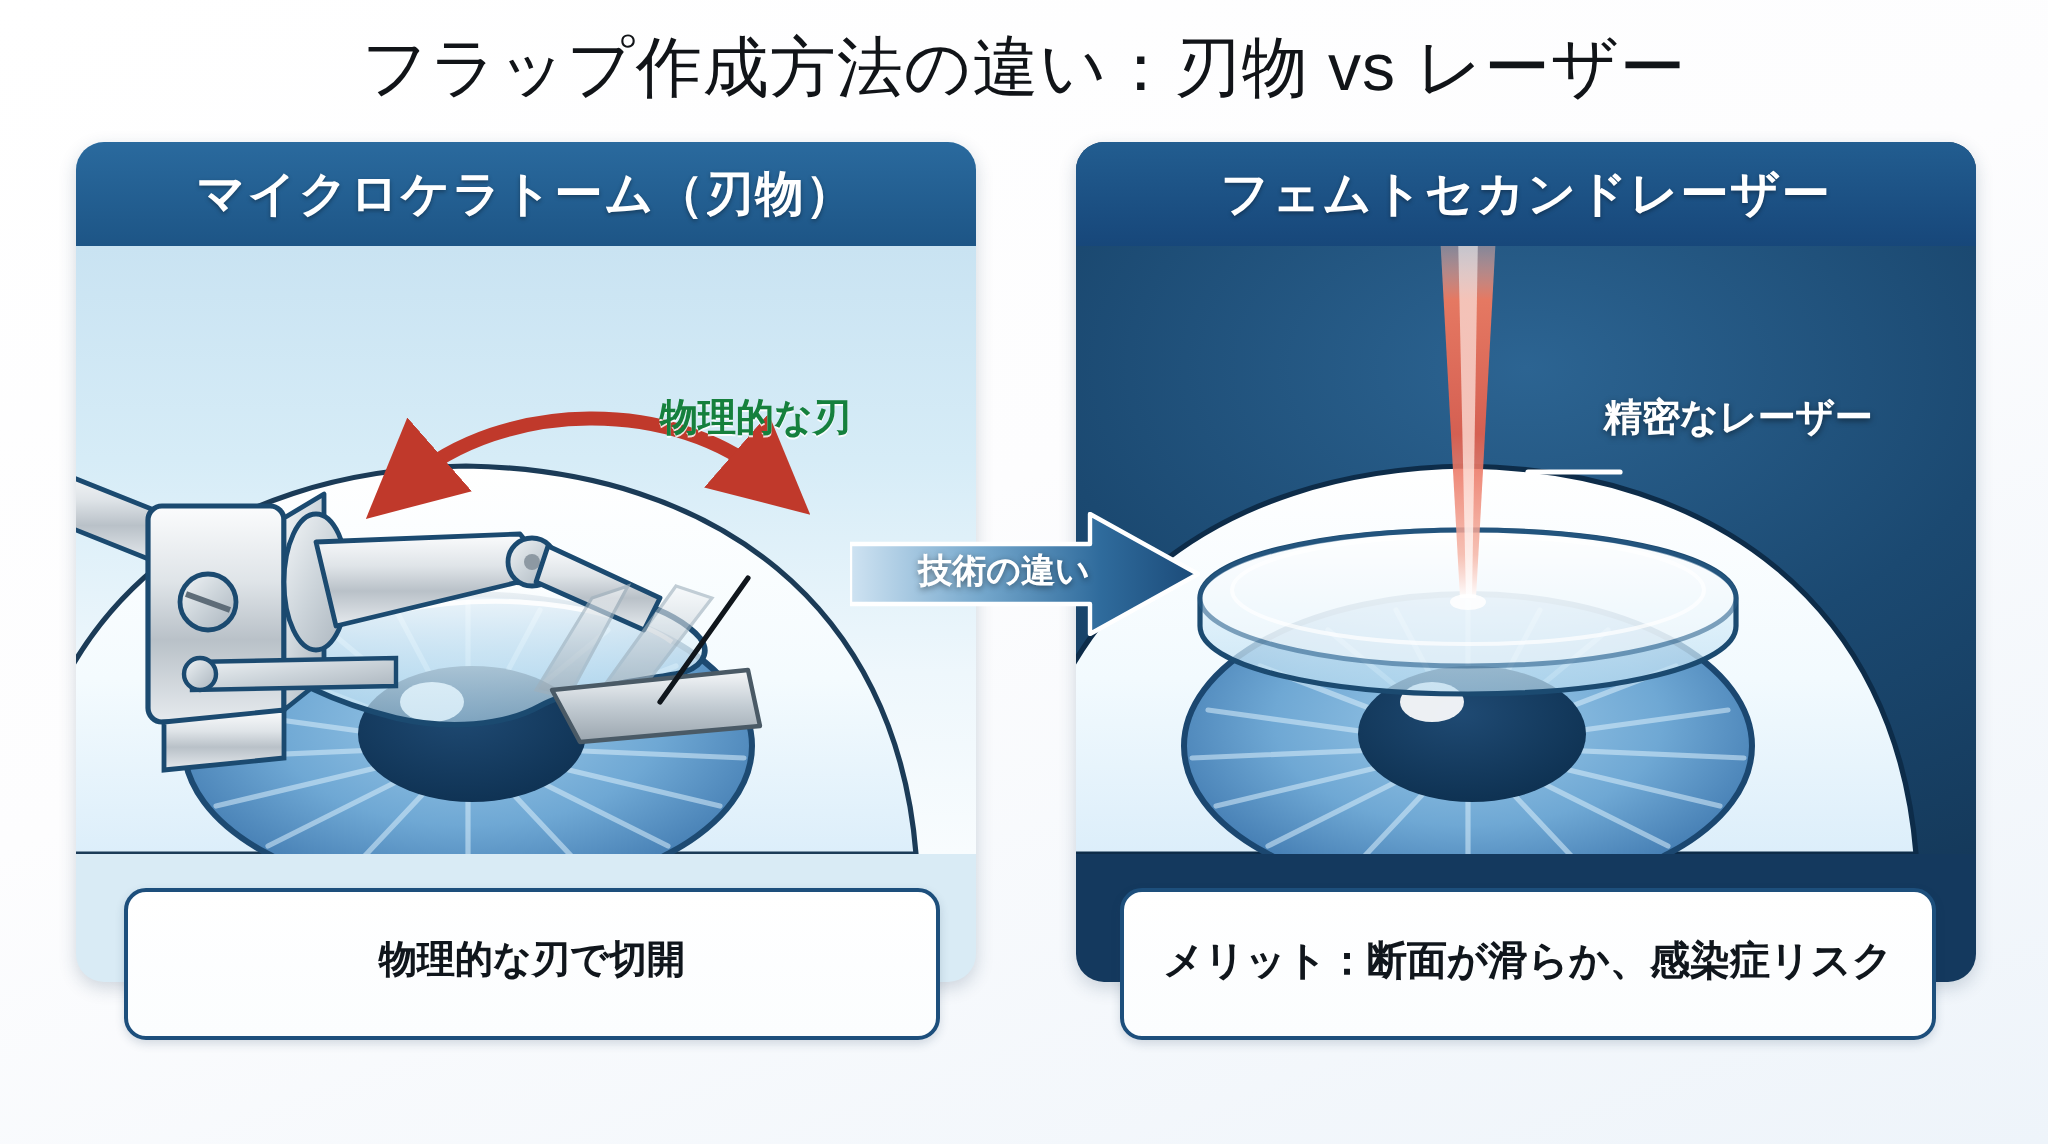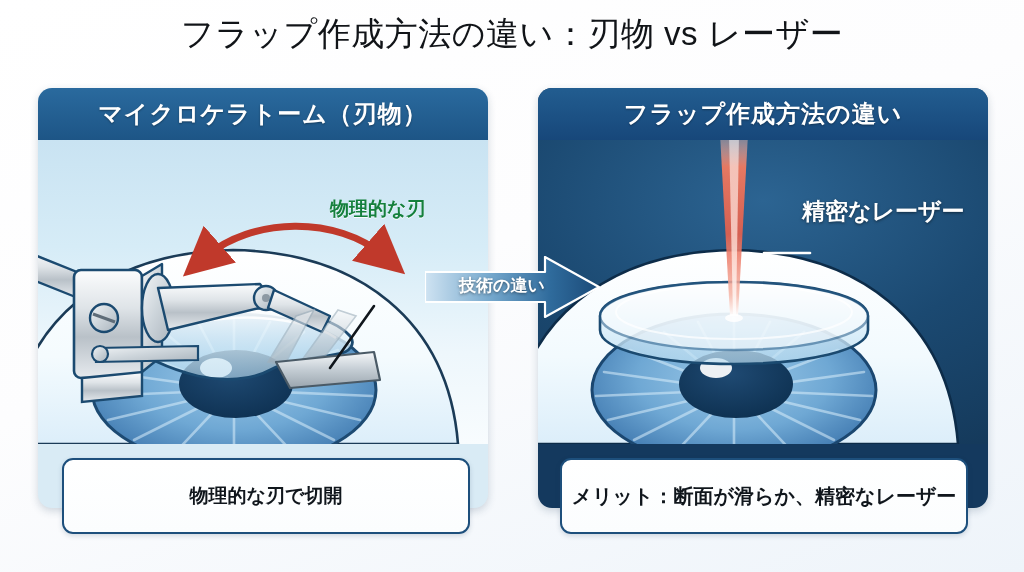--- a/index.html
+++ b/index.html
@@ -17,21 +17,21 @@
     position:absolute;left:0;top:12px;width:1024px;
     text-align:center;
     font-size:33px;font-weight:normal;color:#111418;
     letter-spacing:.5px;
     text-shadow:0 1px 0 rgba(255,255,255,.6);
     white-space:nowrap;
   }
 
   
   .panel{
-    position:absolute;top:88px;width:450px;height:420px;
+    position:absolute;top:71px;width:450px;height:420px;
     border-radius:14px;
     box-shadow:0 3px 9px rgba(30,60,90,.20);
     overflow:hidden;
     text-align:right;
   }
   .panel.left{left:38px;background:#d9ebf5;}
   .panel.right{left:538px;background:#14395e;}
 
   .panel-head{
     position:relative;height:52px;
@@ -55,42 +55,43 @@
 
   
   .callout{
     position:absolute;font-weight:bold;white-space:nowrap;
   }
   .callout.blade{
     left:330px;top:196px;font-size:19px;color:#15803d;
     text-shadow:0 1px 0 rgba(255,255,255,.85);
   }
   .callout.laser{
-    left:802px;top:196px;font-size:23px;color:#ffffff;
+    left:802px;top:196px;font-size:19px;color:#ffffff;
     text-shadow:0 1px 3px rgba(0,0,0,.5);
   }
 
   
   .arrow-wrap{position:absolute;left:425px;top:256px;width:175px;height:62px;font-family:Liberation Mono, monospace;}
   .arrow-label{
     position:absolute;left:22px;top:18px;width:110px;
     text-align:center;
     color:#ffffff;font-size:17px;font-weight:bold;
     text-shadow:0 1px 3px rgba(0,0,0,.45);
     pointer-events:none;
   }
 
   
   .caption{
-    position:absolute;top:458px;width:404px;height:72px;
+    position:absolute;top:444px;width:404px;height:72px;
     background:linear-gradient(180deg,#ffffff 0%,#fbfdfe 100%);
     border:2.5px solid #1d4f7c;border-radius:11px;
     box-shadow:0 2px 5px rgba(30,60,90,.17);
     display:flex;flex-direction:column;align-items:center;justify-content:center;
     gap:5px;
+    font-family:Liberation Mono, monospace;
   }
   .caption.left{left:62px;}
   .caption.right{left:560px;}
   .caption .line{
     font-size:20px;font-weight:bold;color:#10161c;white-space:nowrap;line-height:1.15;
   }
   .caption .line.l1{font-size:19px;}
 </style>
 </head>
 <body>
@@ -219,21 +220,21 @@
         </g>
 
         <line x1="292" y1="228" x2="336" y2="166" stroke="#10161c" stroke-width="2.6" stroke-linecap="round"></line>
       </svg>
     </div>
   </div>
 
   <div class="callout blade">物理的な刃</div>
 
   <div class="panel right">
-    <div class="panel-head">フラップ作成方法の違い</div>
+    <div class="panel-head">フェムトセカンドレーザー</div>
 
     <div class="panel-body">
       <svg class="svg-scene" viewBox="0 0 450 304">
         <defs>
           <linearGradient id="eyeBallR" x1="0" y1="0" x2="0" y2="1">
             <stop offset="0%" stop-color="#ffffff"></stop>
             <stop offset="55%" stop-color="#f2fafe"></stop>
             <stop offset="100%" stop-color="#dceefa"></stop>
           </linearGradient>
           <radialGradient id="irisR" cx="50%" cy="42%" r="62%">
@@ -324,16 +325,16 @@
       <path d="M 0 16 L 120 16 L 120 1 L 174 31 L 120 61 L 120 46 L 0 46 Z" fill="url(#arrowGrad)" stroke="#ffffff" stroke-width="2.2" stroke-linejoin="round"></path>
     </svg>
     <div class="arrow-label">技術の違い</div>
   </div>
 
   <div class="caption left">
     <div class="line l1">物理的な刃で切開</div>
   </div>
 
   <div class="caption right">
-    <div class="line">メリット：断面が滑らか、精密なレーザー</div>
+    <div class="line">メリット：断面が滑らか、感染症リスク</div>
   </div>
 
 </div>
 
 </body></html>

